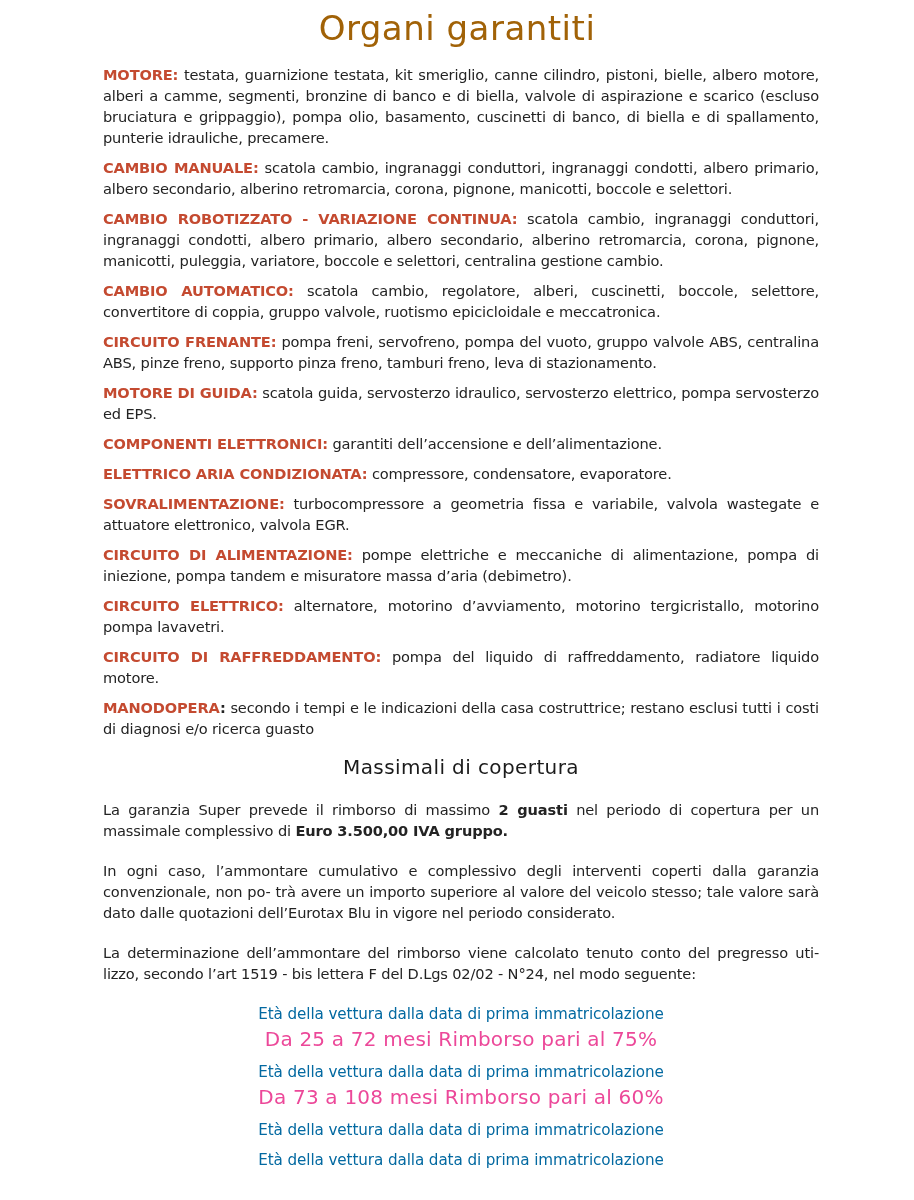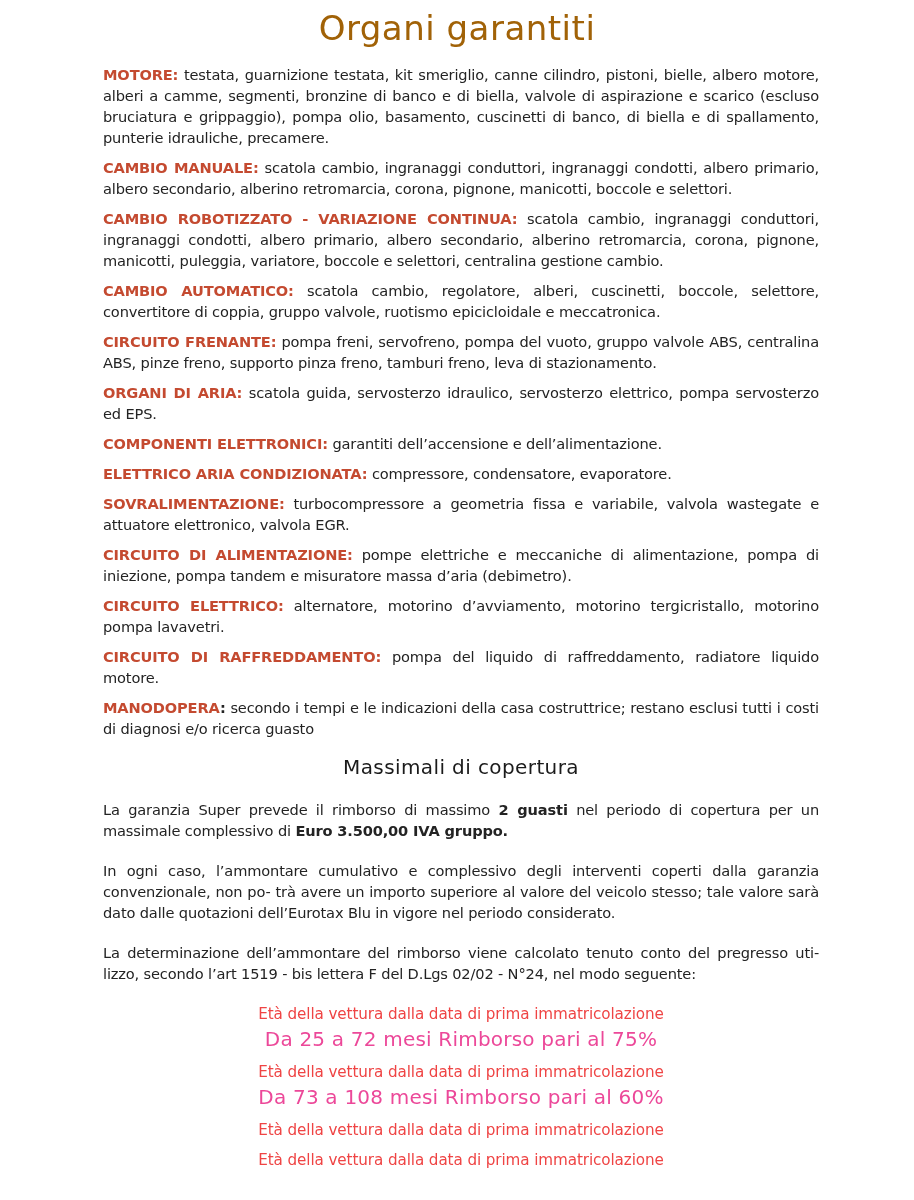--- a/index.html
+++ b/index.html
@@ -28,21 +28,21 @@
   .para {
     font-size: 14.6px; line-height: 21px; letter-spacing: -0.15px;
     text-align: justify; margin: 0 0 19px 0;
   }
   .para b { font-weight: bold; }
   .p3-line1 { text-align: justify; text-align-last: justify; }
   .p3-line2 { text-align: left; }
   .age-list { margin-top: 10px; }
   .age-block { text-align: center; margin: 0 0 8px 0; }
   .age-question {
-    font-size: 15.2px; line-height: 22px; color: #ef4444; letter-spacing: -0.1px;
+    font-size: 15.2px; line-height: 22px; color: #0369a1; letter-spacing: -0.1px;
   }
   .age-answer {
     font-size: 20px; line-height: 28px; color: #ec4899; letter-spacing: 0.2px;
   }
 </style>
 </head>
 <body>
 
 <div class="page">
   <h1 class="doc-title">Organi garantiti</h1>
@@ -52,21 +52,21 @@
     <p class="sec"><b class="sec-label">MOTORE:</b><span class="sec-colon"></span> <span>testata, guarnizione testata, kit smeriglio, canne cilindro, pistoni, bielle, albero motore, alberi a camme, segmenti, bronzine di banco e di biella, valvole di aspirazione e scarico (escluso bruciatura e grippaggio), pompa olio, basamento, cuscinetti di banco, di biella e di spallamento, punterie idrauliche, precamere.</span></p>
 
     <p class="sec"><b class="sec-label">CAMBIO MANUALE:</b><span class="sec-colon"></span> <span>scatola cambio, ingranaggi conduttori, ingranaggi condotti, albero primario, albero secondario, alberino retromarcia, corona, pignone, manicotti, boccole e selettori.</span></p>
 
     <p class="sec"><b class="sec-label">CAMBIO ROBOTIZZATO - VARIAZIONE CONTINUA:</b><span class="sec-colon"></span> <span>scatola cambio, ingranaggi conduttori, ingranaggi condotti, albero primario, albero secondario, alberino retromarcia, corona, pignone, manicotti, puleggia, variatore, boccole e selettori, centralina gestione cambio.</span></p>
 
     <p class="sec"><b class="sec-label">CAMBIO AUTOMATICO:</b><span class="sec-colon"></span> <span>scatola cambio, regolatore, alberi, cuscinetti, boccole, selettore, convertitore di coppia, gruppo valvole, ruotismo epicicloidale e meccatronica.</span></p>
 
     <p class="sec"><b class="sec-label">CIRCUITO FRENANTE:</b><span class="sec-colon"></span> <span>pompa freni, servofreno, pompa del vuoto, gruppo valvole ABS, centralina ABS, pinze freno, supporto pinza freno, tamburi freno, leva di stazionamento.</span></p>
 
-    <p class="sec"><b class="sec-label">ORGANI DI ARIA:</b><span class="sec-colon"></span> <span>scatola guida, servosterzo idraulico, servosterzo elettrico, pompa servosterzo ed EPS.</span></p>
+    <p class="sec"><b class="sec-label">MOTORE DI GUIDA:</b><span class="sec-colon"></span> <span>scatola guida, servosterzo idraulico, servosterzo elettrico, pompa servosterzo ed EPS.</span></p>
 
     <p class="sec"><b class="sec-label">COMPONENTI ELETTRONICI:</b><span class="sec-colon"></span> <span>garantiti dell’accensione e dell’alimentazione.</span></p>
 
     <p class="sec"><b class="sec-label">ELETTRICO ARIA CONDIZIONATA:</b><span class="sec-colon"></span> <span>compressore, condensatore, evaporatore.</span></p>
 
     <p class="sec"><b class="sec-label">SOVRALIMENTAZIONE:</b><span class="sec-colon"></span> <span>turbocompressore a geometria fissa e variabile, valvola wastegate e attuatore elettronico, valvola EGR.</span></p>
 
     <p class="sec"><b class="sec-label">CIRCUITO DI ALIMENTAZIONE:</b><span class="sec-colon"></span> <span>pompe elettriche e meccaniche di alimentazione, pompa di iniezione, pompa tandem e misuratore massa d’aria (debimetro).</span></p>
 
     <p class="sec"><b class="sec-label">CIRCUITO ELETTRICO:</b><span class="sec-colon"></span> <span>alternatore, motorino d’avviamento, motorino tergicristallo, motorino pompa lavavetri.</span></p>

